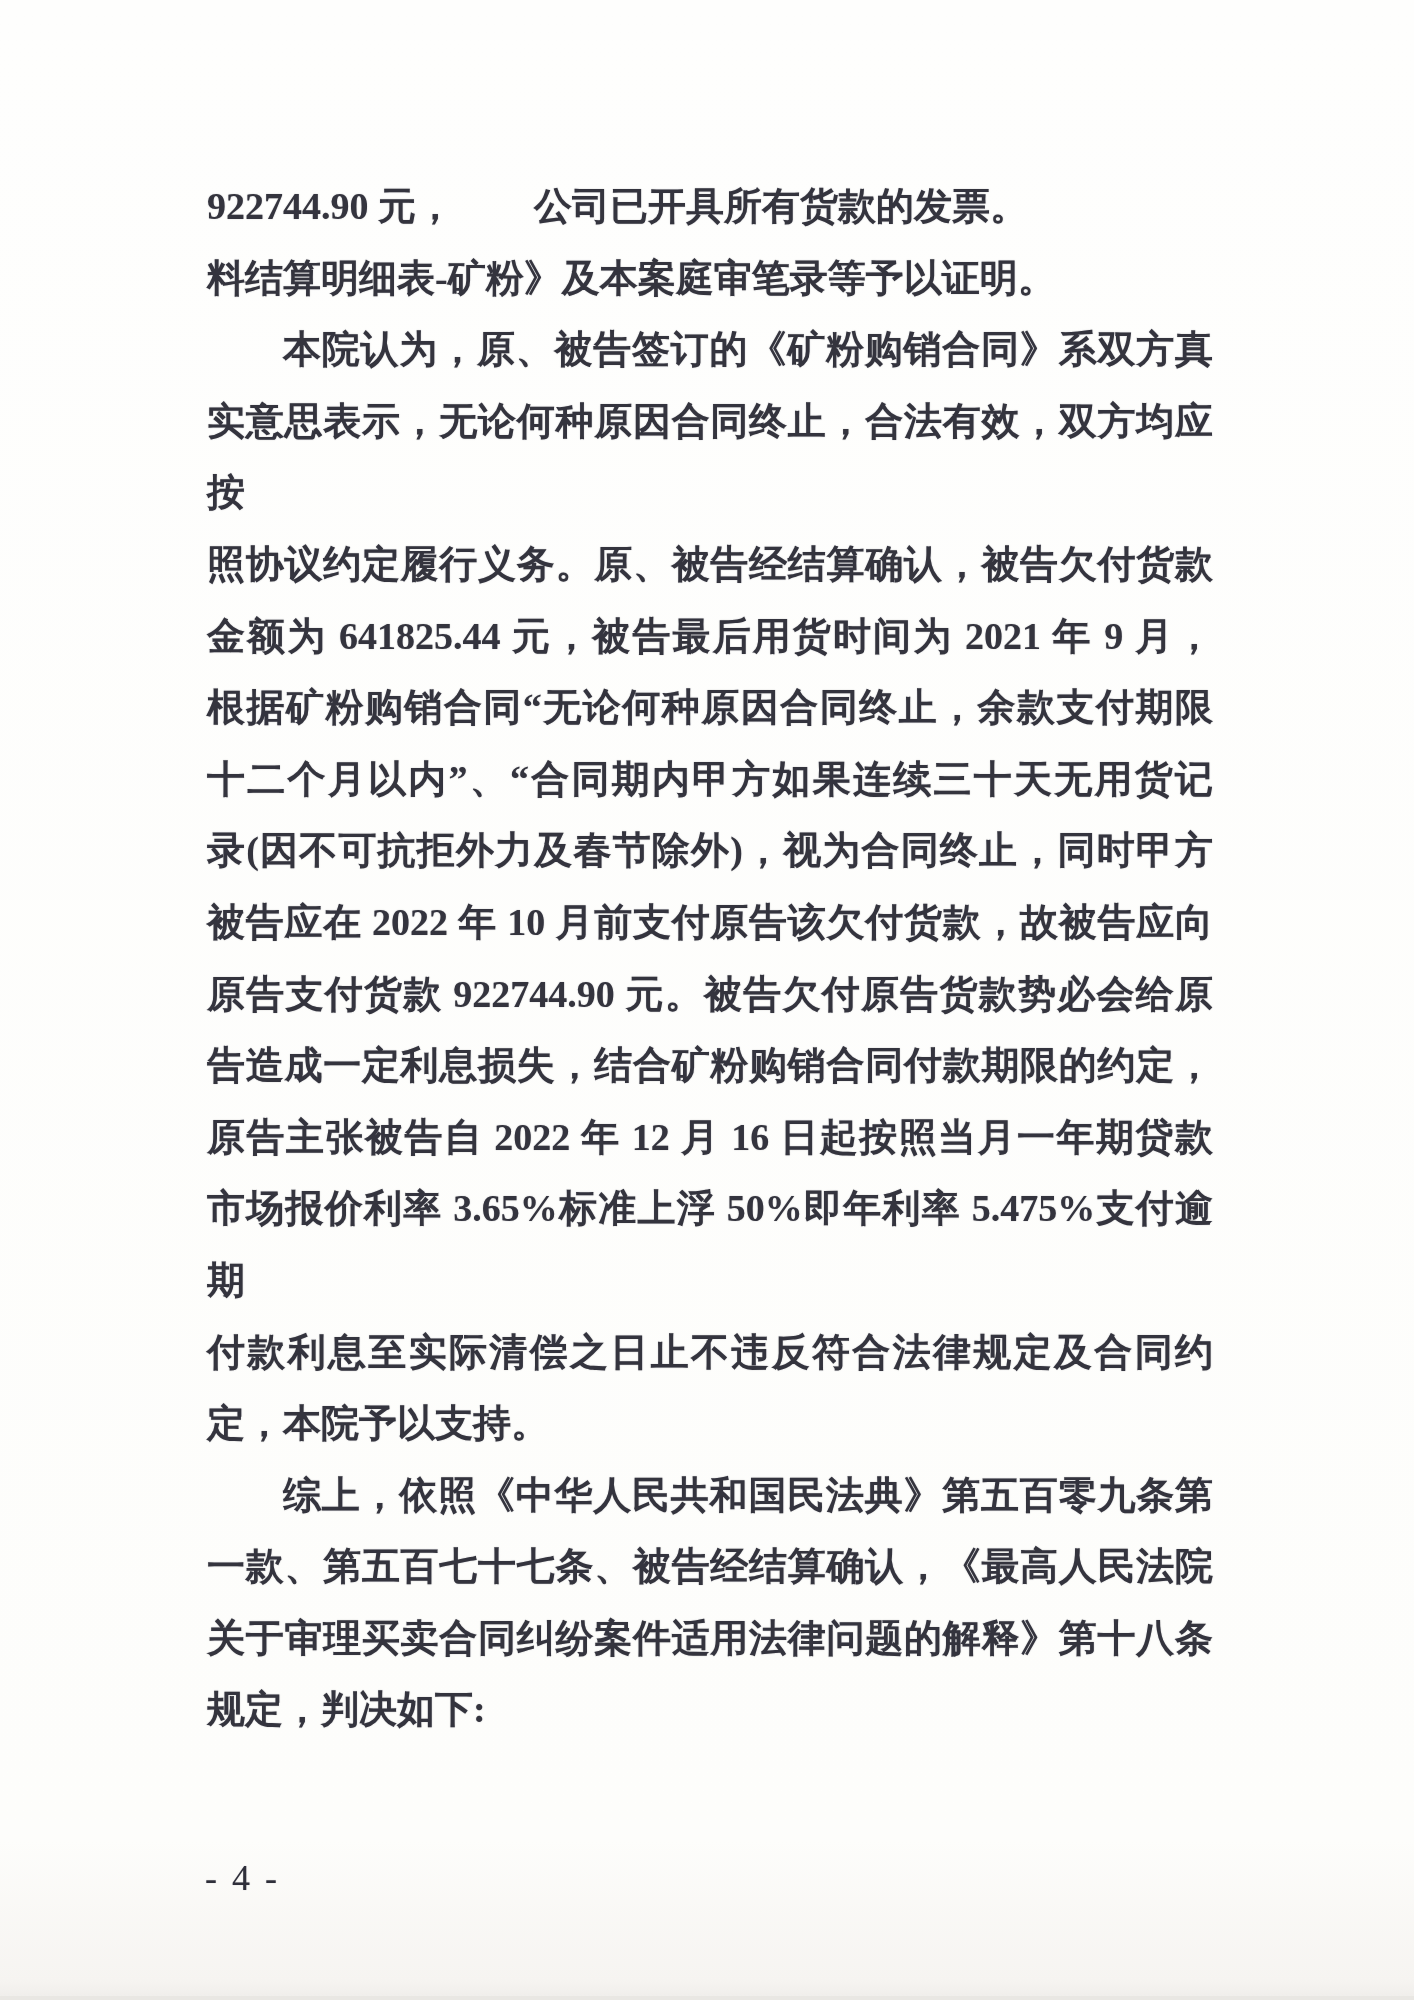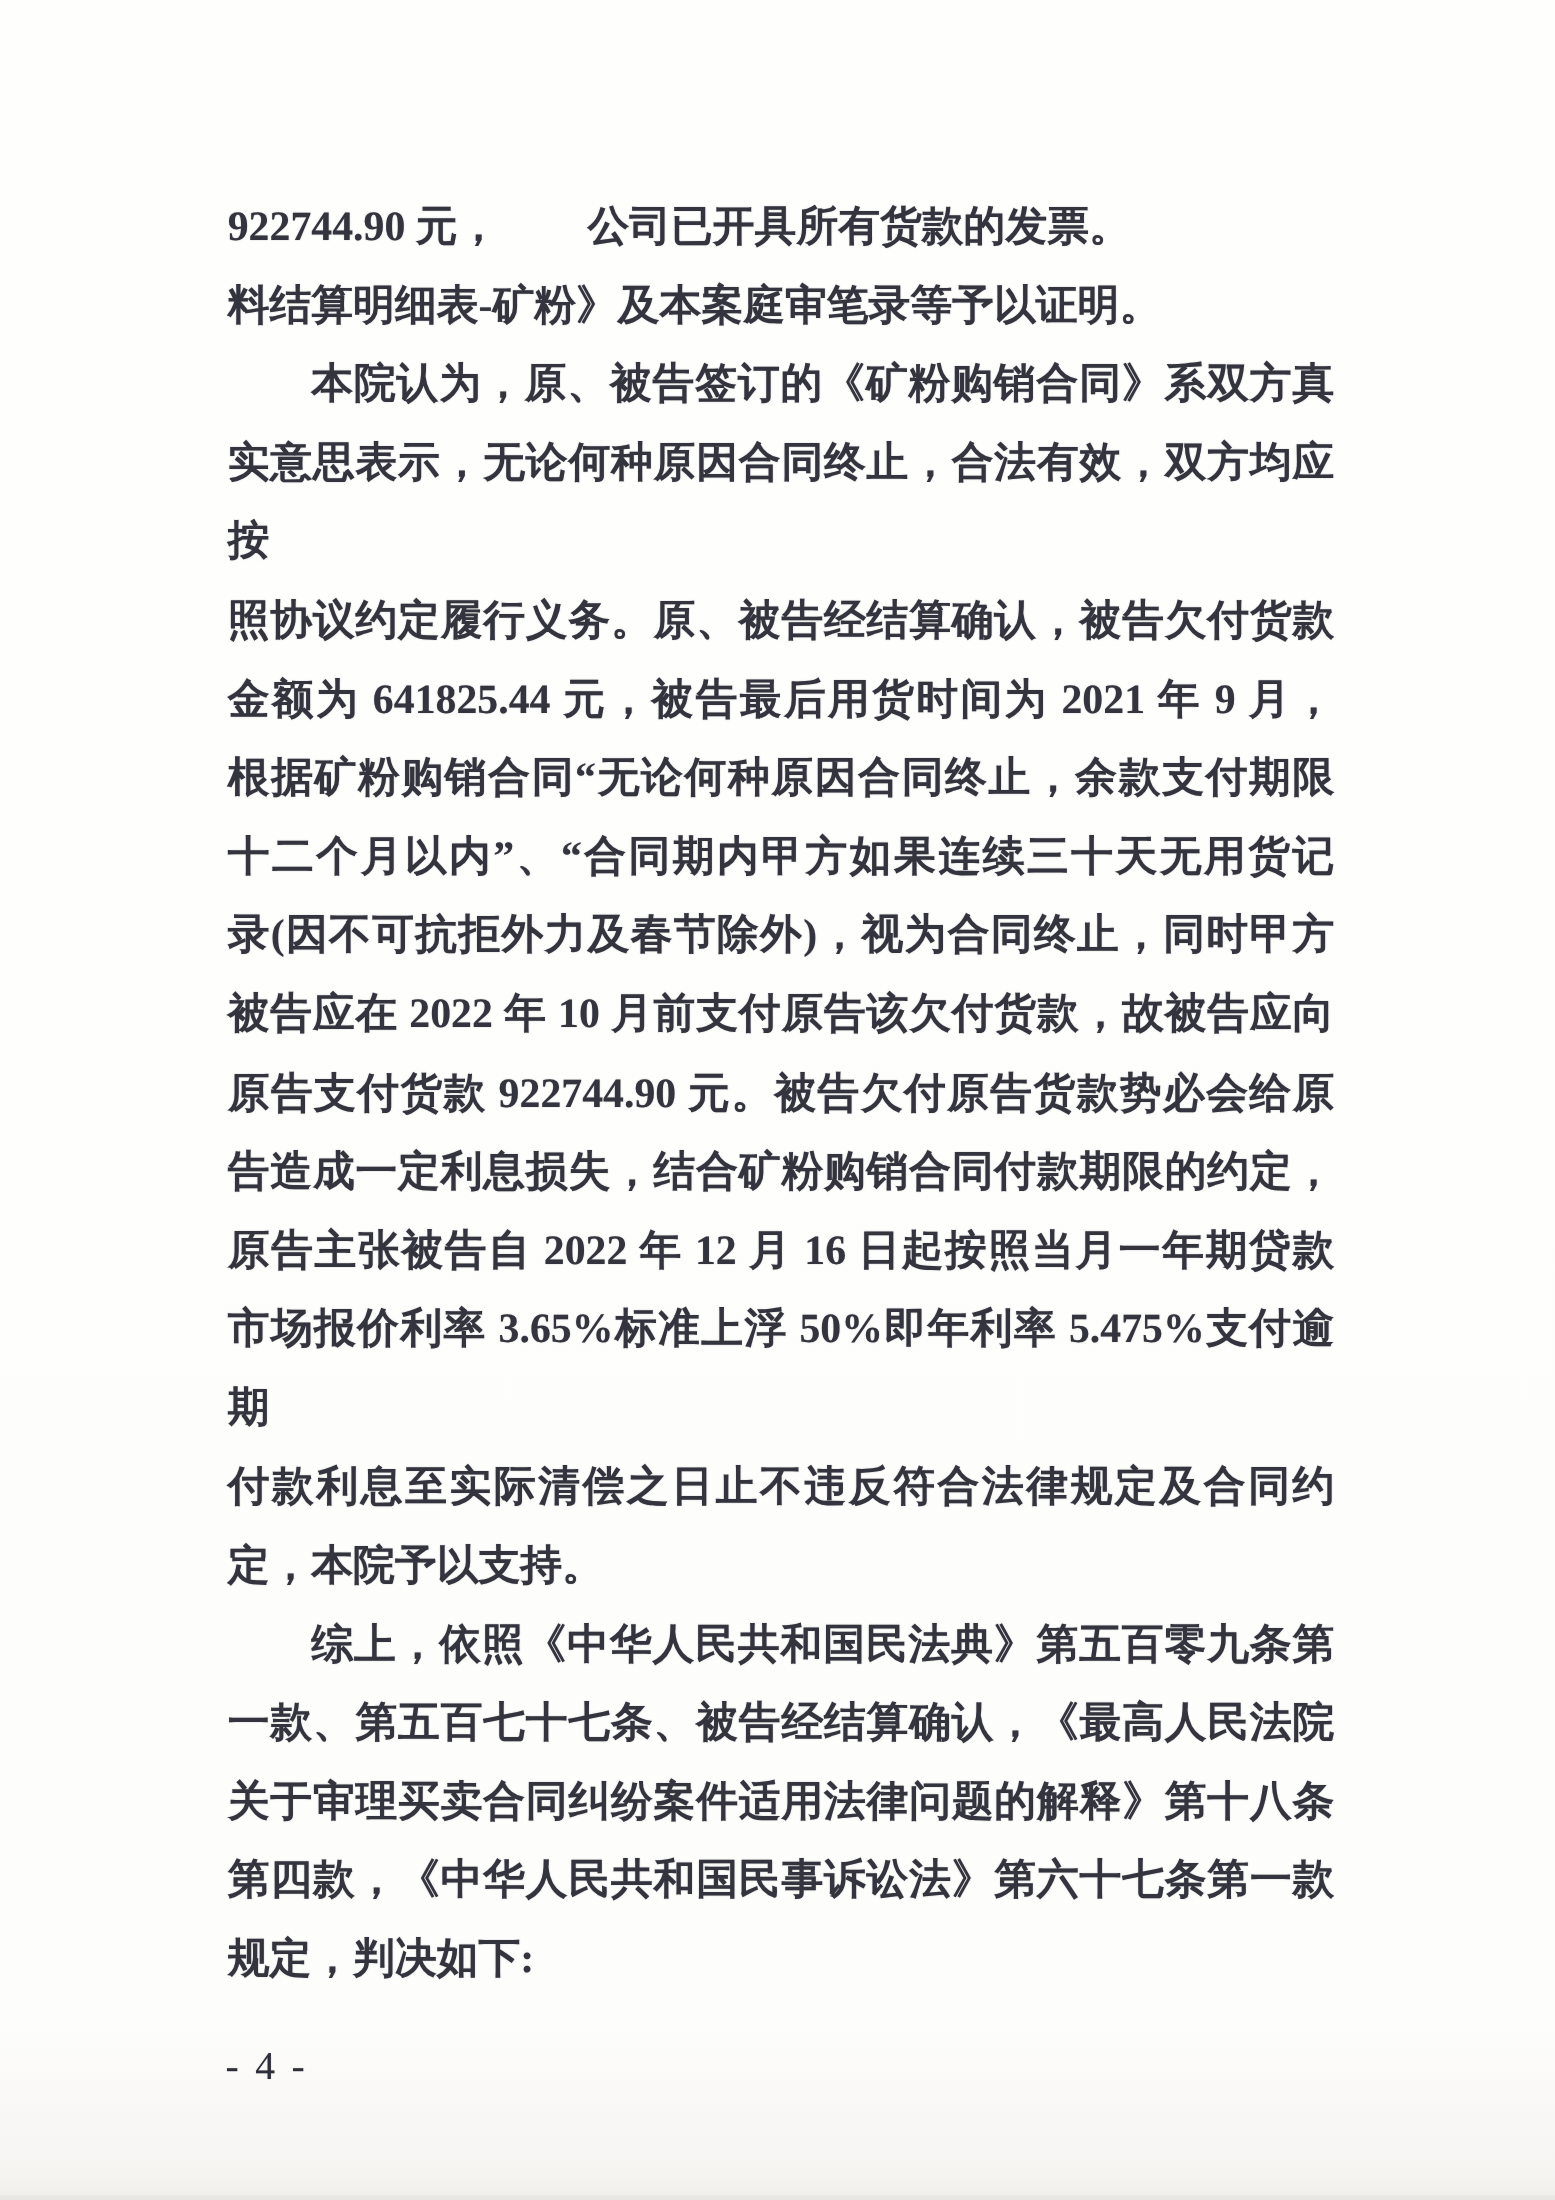--- a/index.html
+++ b/index.html
@@ -59,18 +59,17 @@
       <div class="line fill">被告应在 2022 年 10 月前支付原告该欠付货款，故被告应向</div>
       <div class="line fill">原告支付货款 922744.90 元。被告欠付原告货款势必会给原</div>
       <div class="line fill">告造成一定利息损失，结合矿粉购销合同付款期限的约定，</div>
       <div class="line fill">原告主张被告自 2022 年 12 月 16 日起按照当月一年期贷款</div>
       <div class="line fill">市场报价利率 3.65%标准上浮 50%即年利率 5.475%支付逾期</div>
       <div class="line fill">付款利息至实际清偿之日止不违反符合法律规定及合同约</div>
       <div class="line">定，本院予以支持。</div>
       <div class="line fill indent">综上，依照《中华人民共和国民法典》第五百零九条第</div>
       <div class="line fill">一款、第五百七十七条、被告经结算确认，《最高人民法院</div>
       <div class="line fill">关于审理买卖合同纠纷案件适用法律问题的解释》第十八条</div>
-      <div class="line fill">第四款，《中华人民共和国民事诉讼法》第六十七条第一款</div>
       <div class="line">规定，判决如下:</div>
     </div>
   <div class="pagenum">- 4 -</div>
   <div class="page-bottom-edge"></div>
 </div>
 
 </body></html>

